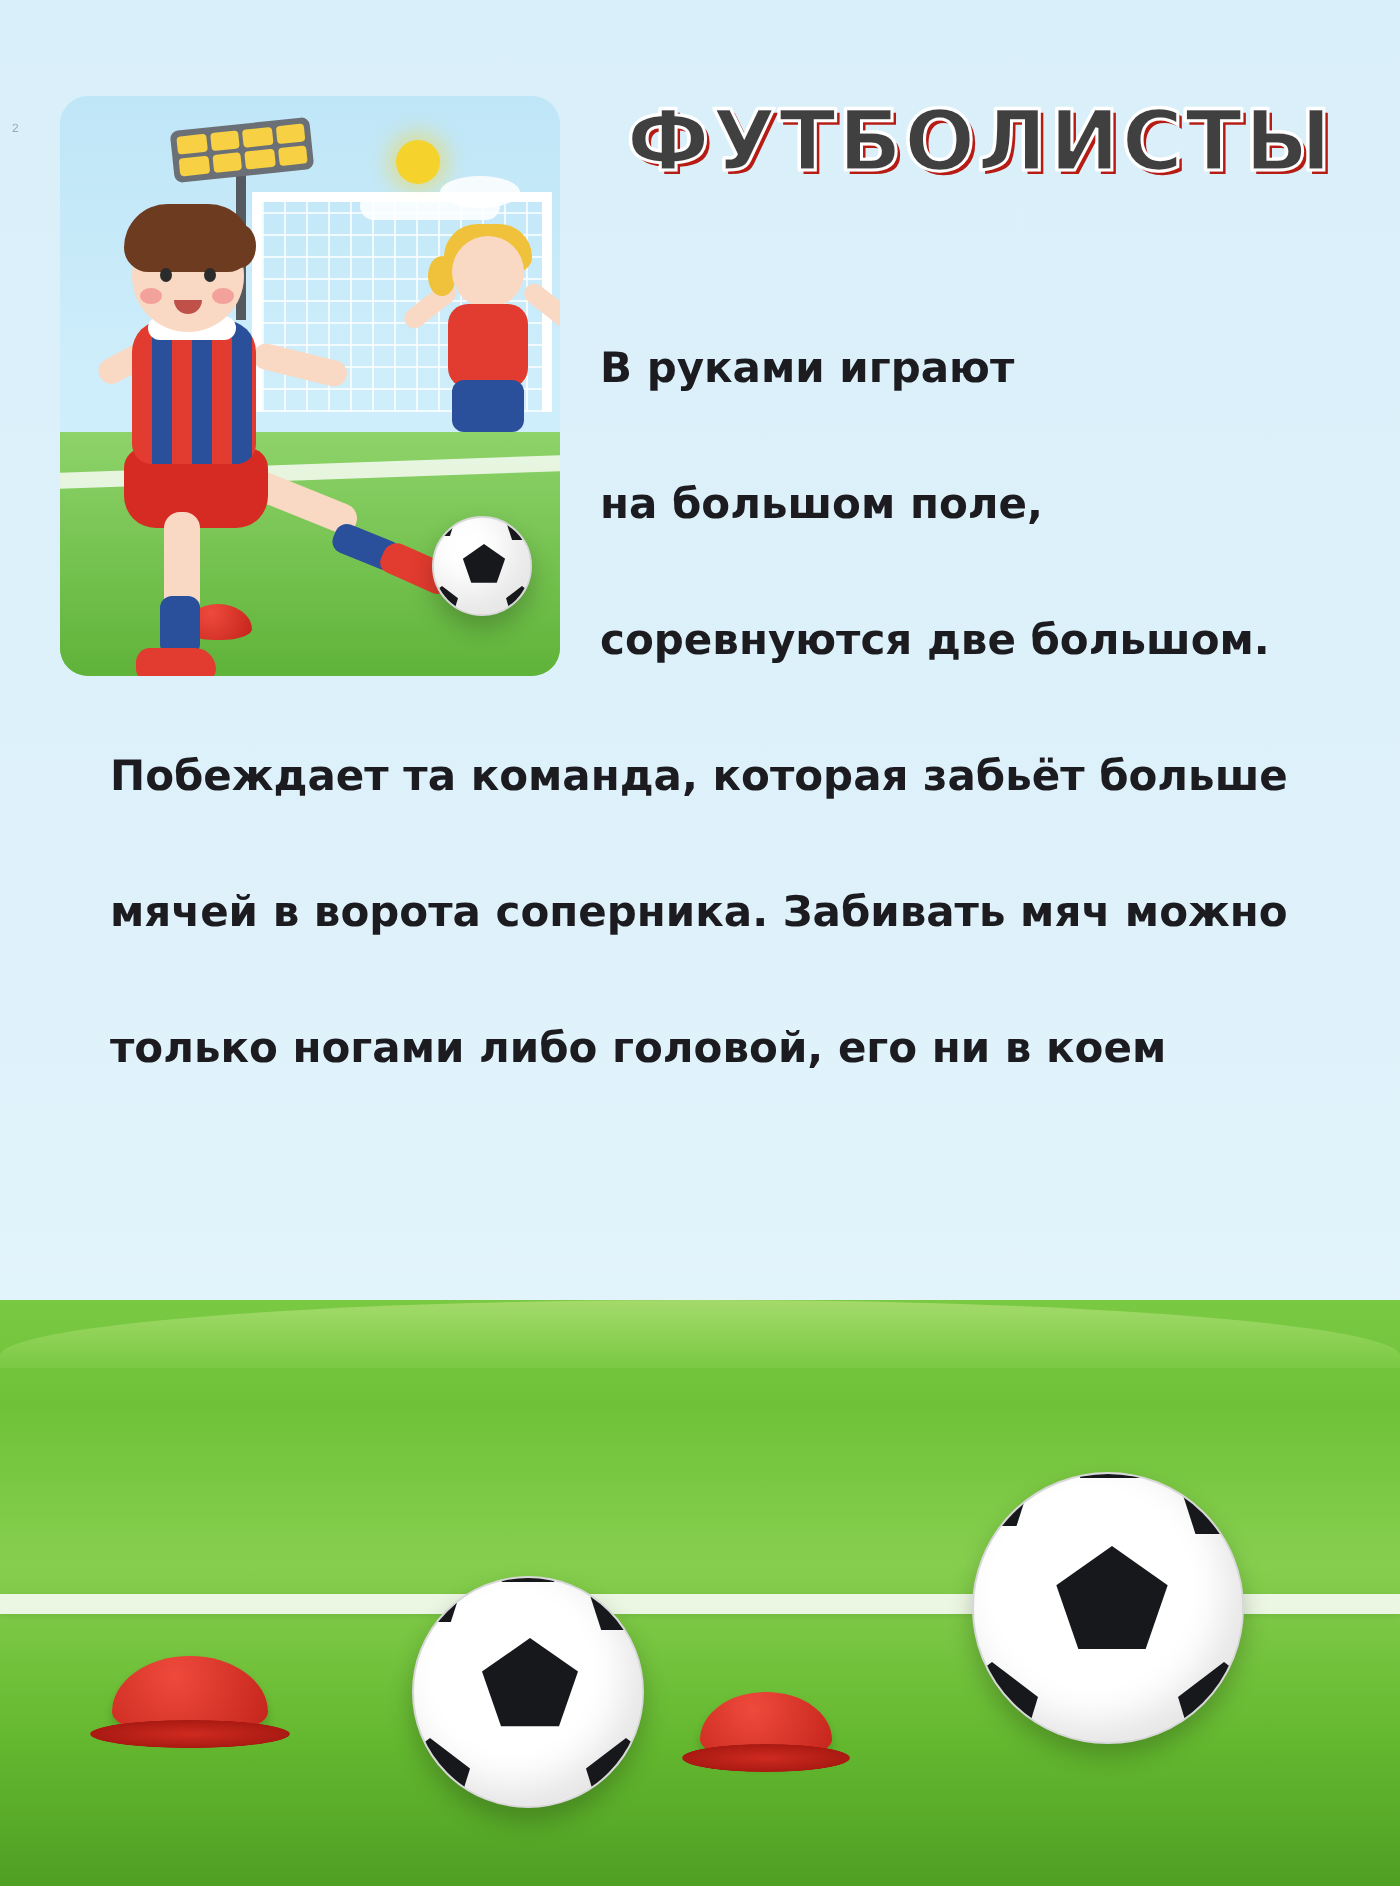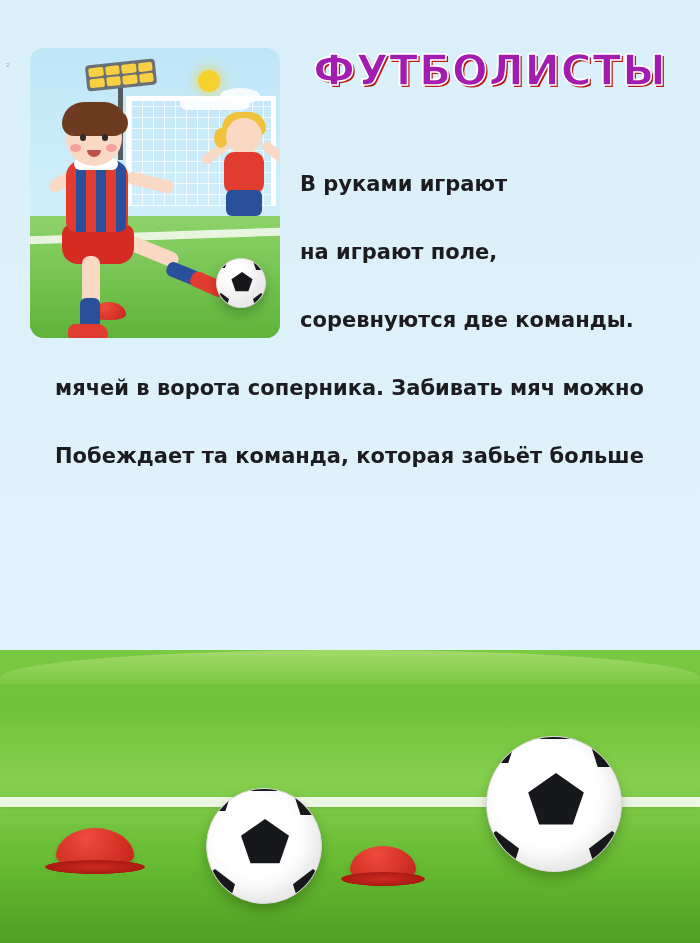--- a/index.html
+++ b/index.html
@@ -39,21 +39,21 @@
   .title {
     position: absolute;
     left: 300px;
     top: 46px;
     width: 380px;
     text-align: center;
     font-family: "DejaVu Sans", sans-serif;
     font-weight: bold;
     font-size: 42px;
     letter-spacing: 1px;
-    color: #a21caf;
+    color: #404040;
     -webkit-text-stroke: 1.5px #ffffff;
     text-shadow:
       2px 2px 0 #b61b14,
       -1px 0 0 #ffffff,
       0 -1px 0 #ffffff;
     text-transform: uppercase;
   }
 
   
   .body-text {
@@ -359,24 +359,25 @@
       <div class="pent p-edge" style="left:36px; top:-4px; width:16px; height:15px;"></div>
       <div class="pent p-edge" style="left:-4px; top:34px; width:16px; height:16px;"></div>
       <div class="pent p-edge" style="left:36px; top:34px; width:16px; height:16px;"></div>
     </div>
   </div>
 
   <div class="title">ФУТБОЛИСТЫ</div>
 
   <div class="body-text">
     <span class="ln indent-right">В руками играют</span>
-    <span class="ln indent-right">на играют поле,</span>
-    <span class="ln indent-right">соревнуются две команды.</span>
+    <span class="ln indent-right">на большом поле,</span>
+    <span class="ln indent-right">соревнуются две большом.</span>
+    <span class="ln">Побеждает та команда, которая забьёт больше</span>
     <span class="ln">мячей в ворота соперника. Забивать мяч можно</span>
-    <span class="ln">Побеждает та команда, которая забьёт больше</span>
+    <span class="ln">только ногами либо головой, его ни в коем</span>
   </div>
 
   <div class="grass"></div>
   <div class="pitch-line"></div>
 
   <div class="cone c1"></div>
   <div class="cone c2"></div>
 
   <div class="ball ball-mid">
     <div class="pent p-center" style="left:33px; top:30px; width:50px; height:48px;"></div>

